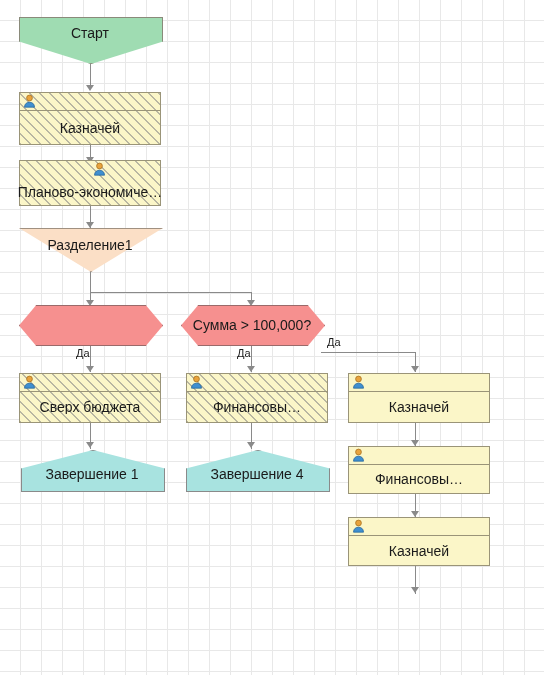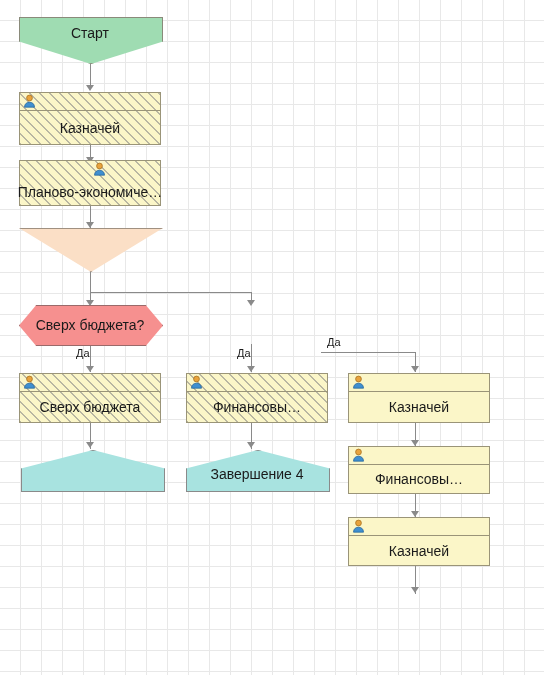--- a/index.html
+++ b/index.html
@@ -239,27 +239,31 @@
         <path d="M1.5 13.2 C1.5 9.6 4 8.2 6.5 8.2 C9 8.2 11.5 9.6 11.5 13.2 Z" fill="#3f8fd0" stroke="#1c5f96" stroke-width="0.7"></path>
       </svg>
     </div>
     <div class="task-body">
       <div class="lbl">Планово-экономиче…</div>
     </div>
   </div>
 
   <div class="node split-wrap" style="left:19px; top:228px; width:142px; height:42px;">
     <div class="split-shape"></div>
+    <div class="lbl">Разделение1</div>
   </div>
 
   <div class="node dec-wrap" style="left:19px; top:305px; width:142px; height:39px;">
     <div class="dec-shape"></div>
-    <div class="lbl">Сверх бюджета?</div>
-  </div>
-
+  </div>
+
+  <div class="node dec-wrap" style="left:181px; top:305px; width:142px; height:39px;">
+    <div class="dec-shape"></div>
+    <div class="lbl">Сумма &gt; 100,000?</div>
+  </div>
 
   <div class="node task hatched" style="left:19px; top:373px; width:142px; height:50px;">
     <div class="task-head">
       <svg class="user-icon" viewBox="0 0 13 14">
         <circle cx="6.5" cy="4" r="2.9" fill="#e8a33d" stroke="#a06a18" stroke-width="0.7"></circle>
         <path d="M1.5 13.2 C1.5 9.6 4 8.2 6.5 8.2 C9 8.2 11.5 9.6 11.5 13.2 Z" fill="#3f8fd0" stroke="#1c5f96" stroke-width="0.7"></path>
       </svg>
     </div>
     <div class="task-body">
       <div class="lbl">Сверх бюджета</div>
@@ -285,20 +289,21 @@
         <path d="M1.5 13.2 C1.5 9.6 4 8.2 6.5 8.2 C9 8.2 11.5 9.6 11.5 13.2 Z" fill="#3f8fd0" stroke="#1c5f96" stroke-width="0.7"></path>
       </svg>
     </div>
     <div class="task-body">
       <div class="lbl">Казначей</div>
     </div>
   </div>
 
   <div class="node end-wrap" style="left:21px; top:450px; width:142px; height:40px;">
     <div class="end-shape"></div>
+    <div class="lbl">Завершение 1</div>
   </div>
 
   <div class="node end-wrap" style="left:186px; top:450px; width:142px; height:40px;">
     <div class="end-shape"></div>
     <div class="lbl">Завершение 4</div>
   </div>
 
   <div class="node task" style="left:348px; top:446px; width:142px; height:48px;">
     <div class="task-head">
       <svg class="user-icon" viewBox="0 0 13 14">

